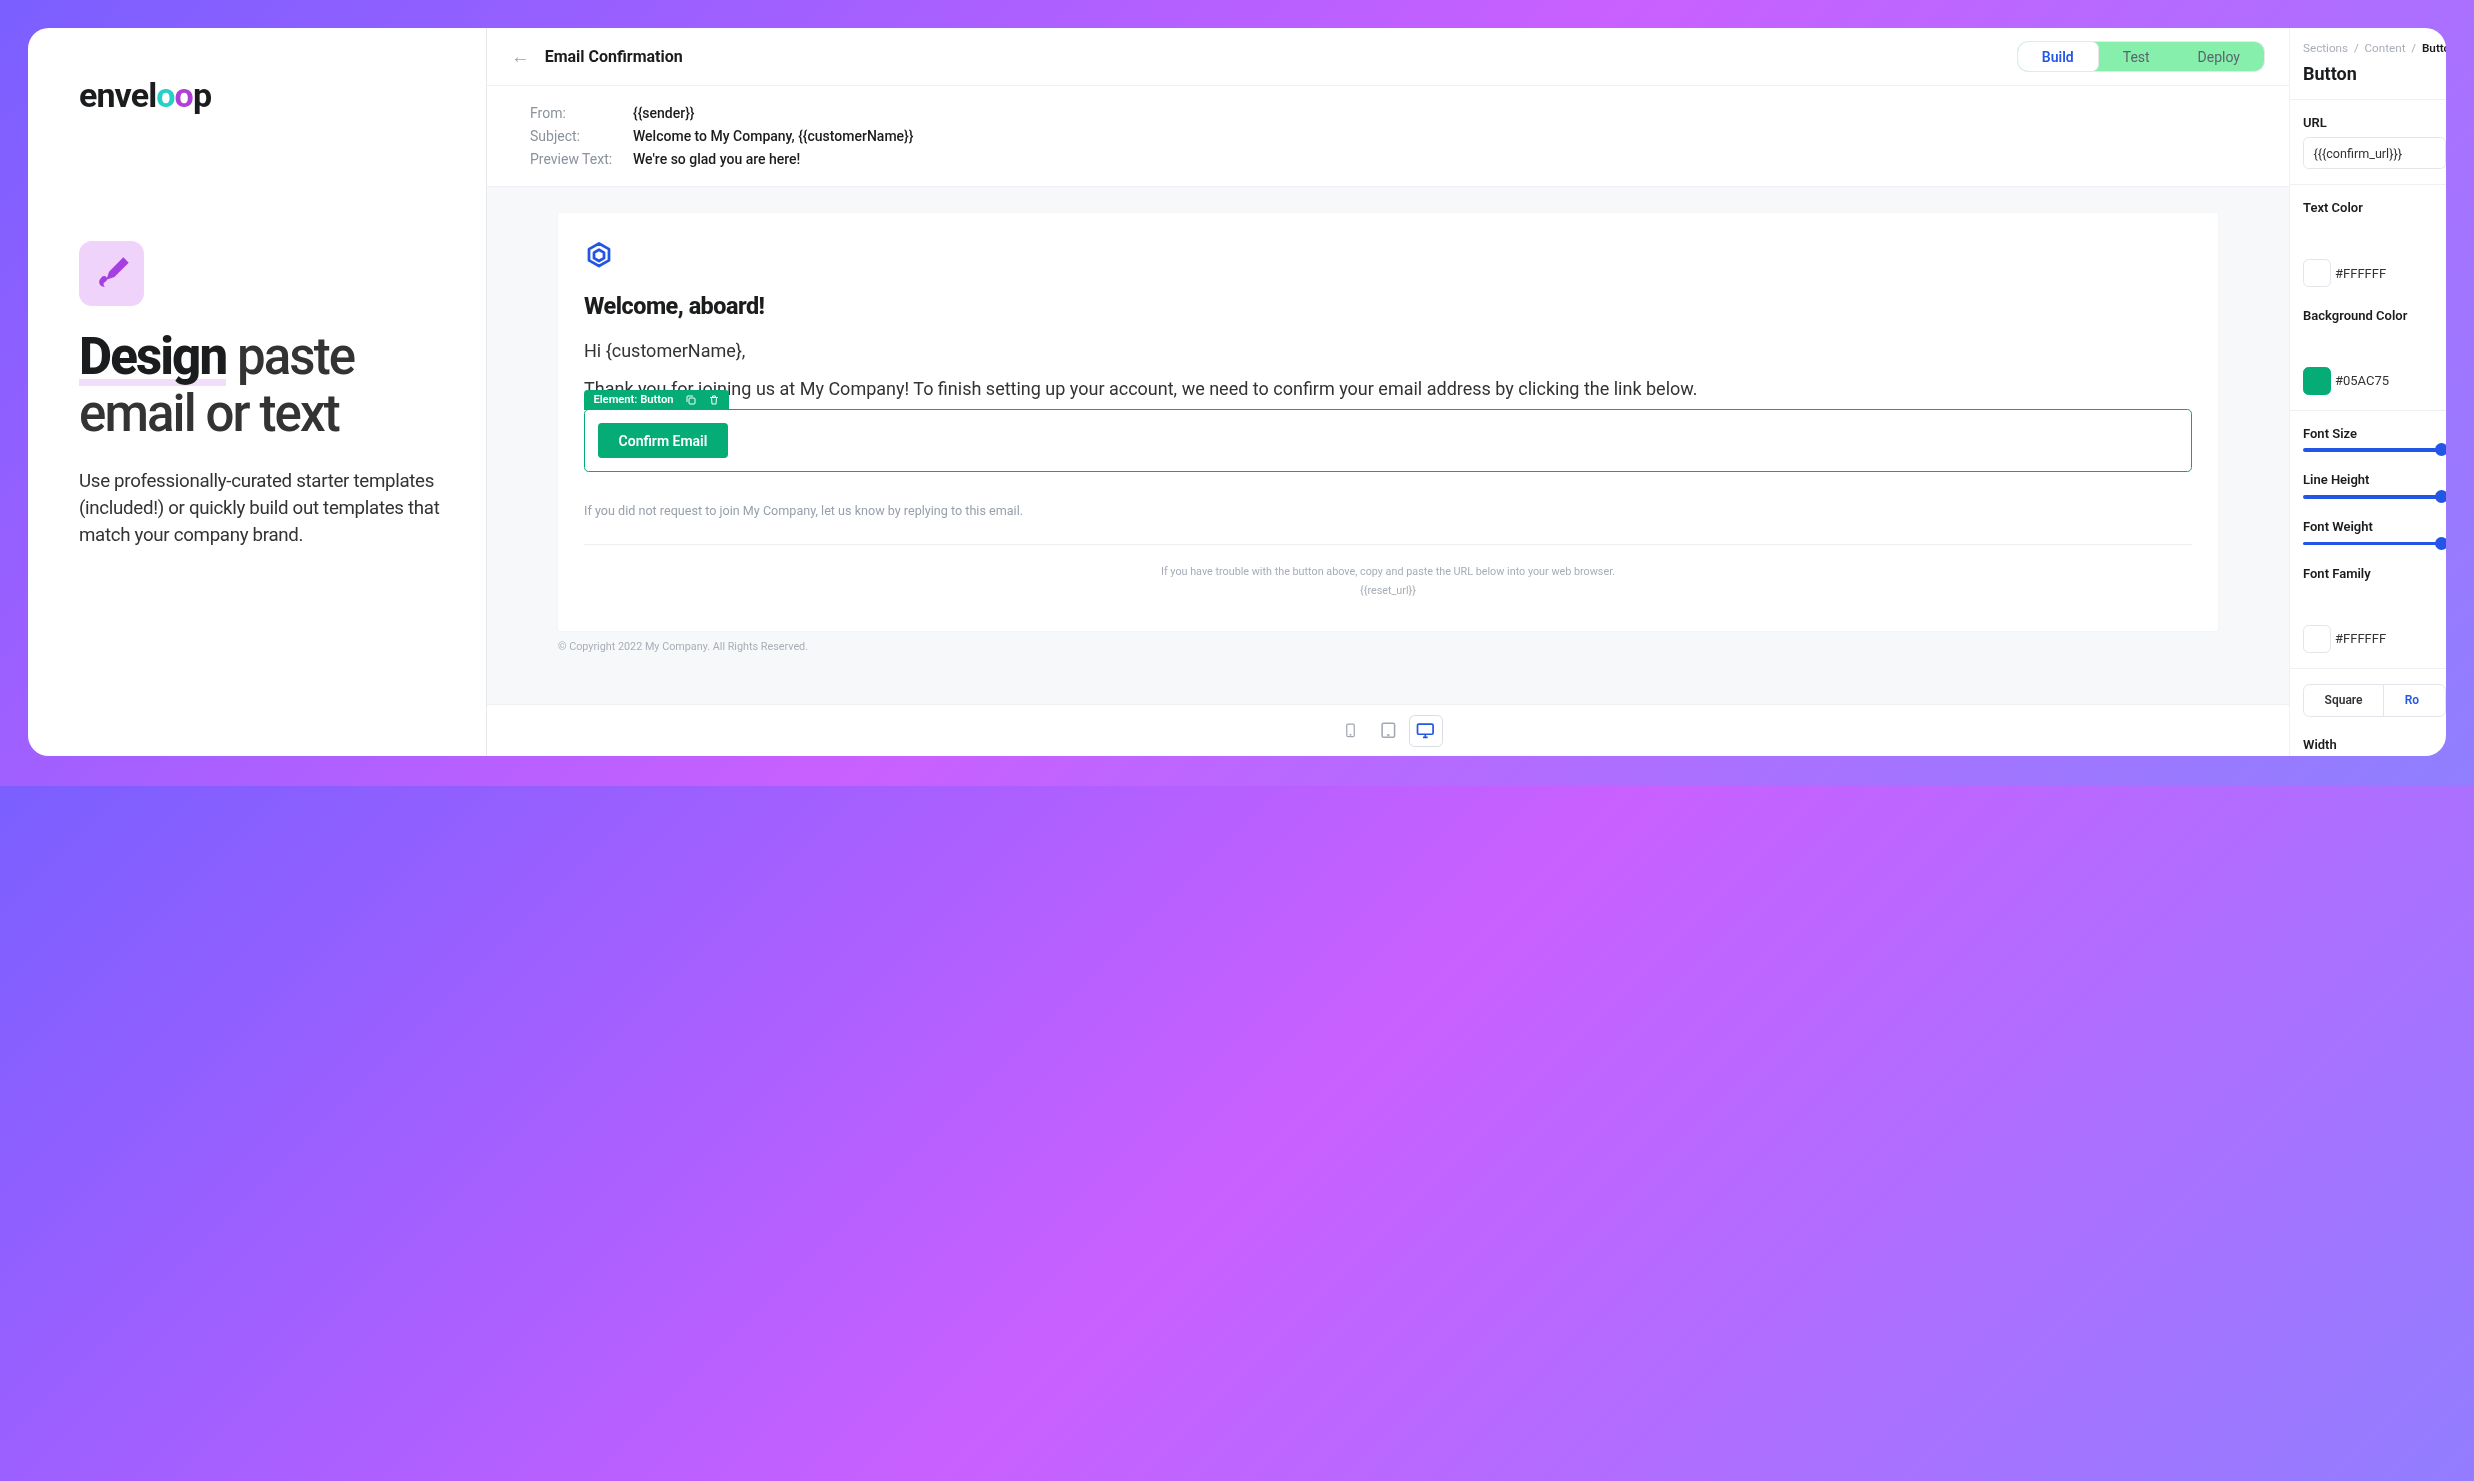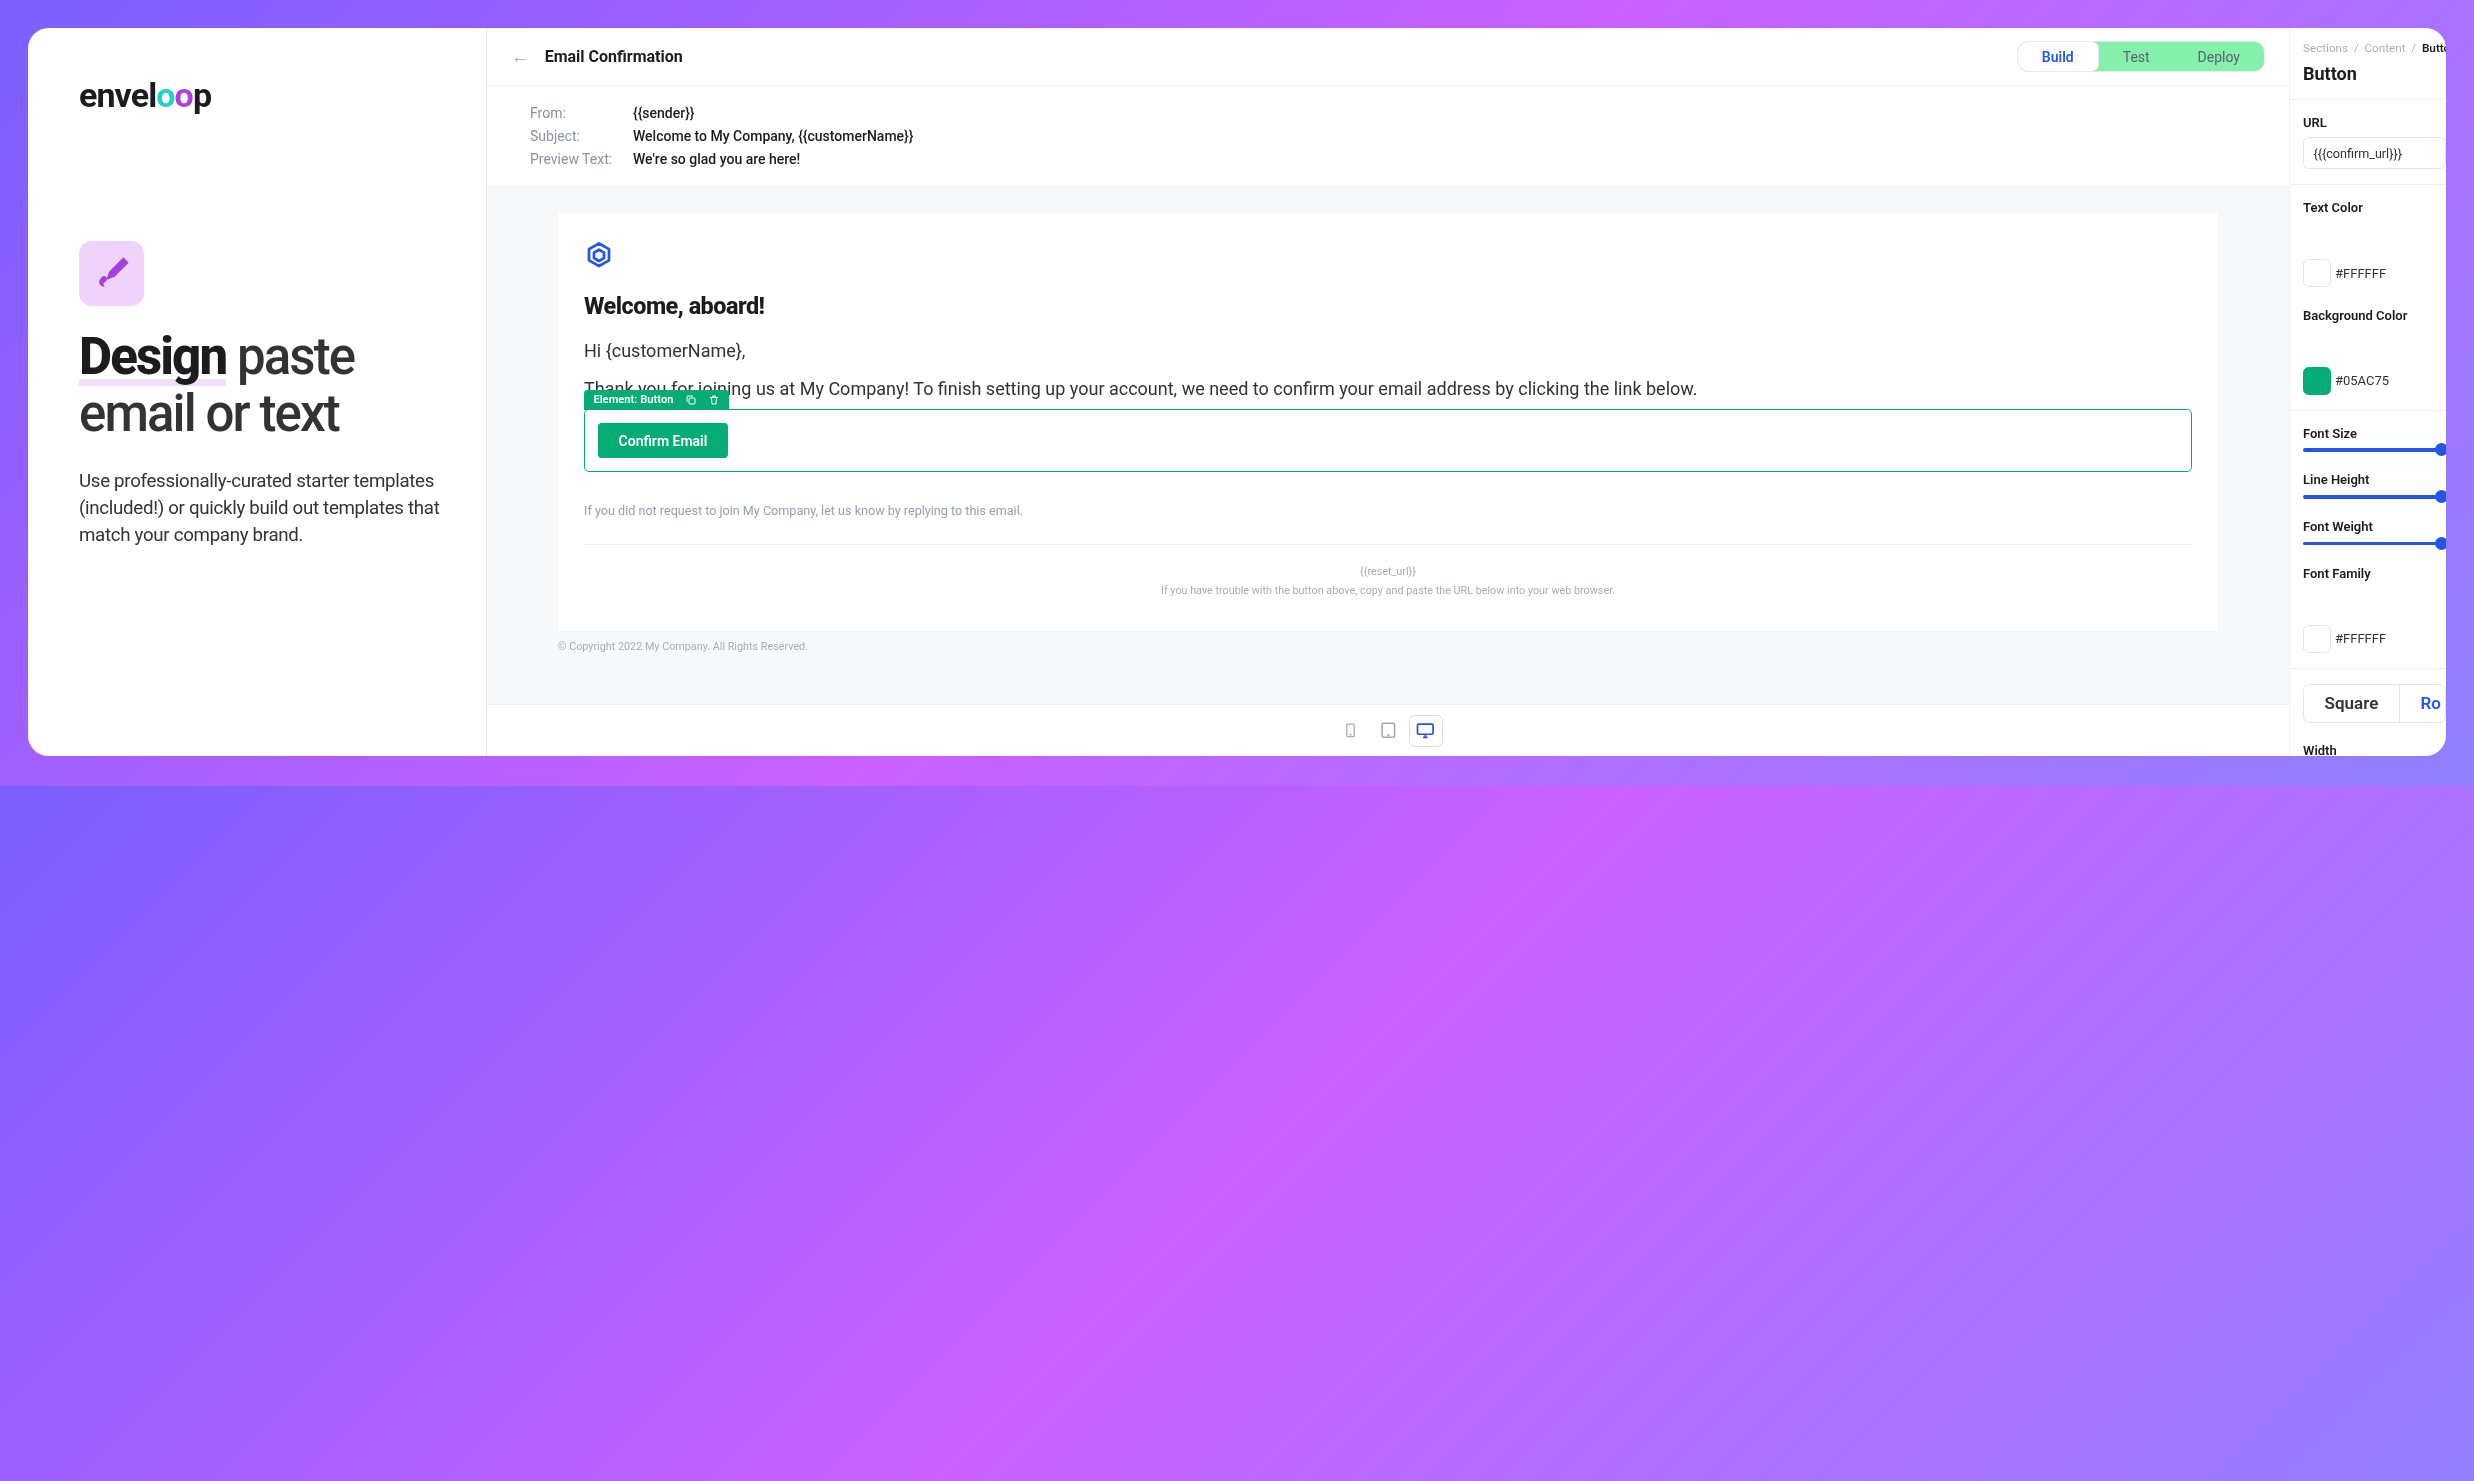--- a/index.html
+++ b/index.html
@@ -50,21 +50,21 @@
 .right hr { border:none; border-top:0.9px solid #eef0f3; margin:15px 0 15px -13px; }
 .field-label { font-size:13px; font-weight:600; color:#1a1c1e; margin-bottom:7.5px; }
 .text-input { border:0.9px solid #e2e5ea; border-radius:5.6px; padding:7.5px 9.4px; font-size:12.6px; color:#333; width: calc(100% + 0px); }
 .swatch-row { display:flex; align-items:center; gap:4px;margin-top:44px; }
 .swatch { width:28px; height:28px; border:0.9px solid #e2e5ea; border-radius:5.6px; }
 .swatch-text { font-size:13px; color:#333; }
 .gap { height:20.6px; }
 .slider { width:100%; height:3.7px; background:#2456E6; border-radius:2.8px; position:relative; margin-top:7.5px; }
 .slider::after { content:''; position:absolute; right:-1.9px; top:-4.7px; width:13px; height:13px; background:#2456E6; border-radius:50%; }
 .shape-seg { border:0.9px solid #e2e5ea; border-radius:6.5px; display:flex; margin-top:5.6px; overflow:hidden; }
-.shape-opt { padding:8.4px 20.6px; font-size:17px; font-weight:600; color:#333; border-right:0.9px solid #e2e5ea; }
+.shape-opt { padding:8.4px 20.6px; font-size:12px; font-weight:600; color:#333; border-right:0.9px solid #e2e5ea; }
 .shape-opt.alt { color:#2456E6; }
 </style>
 </head>
 <body>
 
 <div class="shell">
   <div class="left">
     <div class="logo">
       envel<span style="color:#25D0C7">o</span><span style="color:#B03FD8">o</span>p
     </div>
@@ -129,22 +129,22 @@
                   </svg>
               </span>
             </div>
             <div class="button-slot">
               <button class="cta">Confirm Email</button>
             </div>
 
             <p class="email-small">If you did not request to join My Company, let us know by replying to this email.</p>
             <hr class="email-hr">
             <div class="footer-note">
+              <div>If you have trouble with the button above, copy and paste the URL below into your web browser.</div>
               <div>{{reset_url}}</div>
-              <div>If you have trouble with the button above, copy and paste the URL below into your web browser.</div>
             </div>
           </div>
         </div>
         <div class="copyright">© Copyright 2022 My Company. All Rights Reserved.</div>
       </div>
 
       <div class="devicebar">
         <div class="dev">
             <svg width="15" height="20.6" viewBox="0 0 24 24" fill="none" stroke="currentColor" stroke-width="2">
               <rect x="6" y="2" width="12" height="20" rx="2"></rect>

